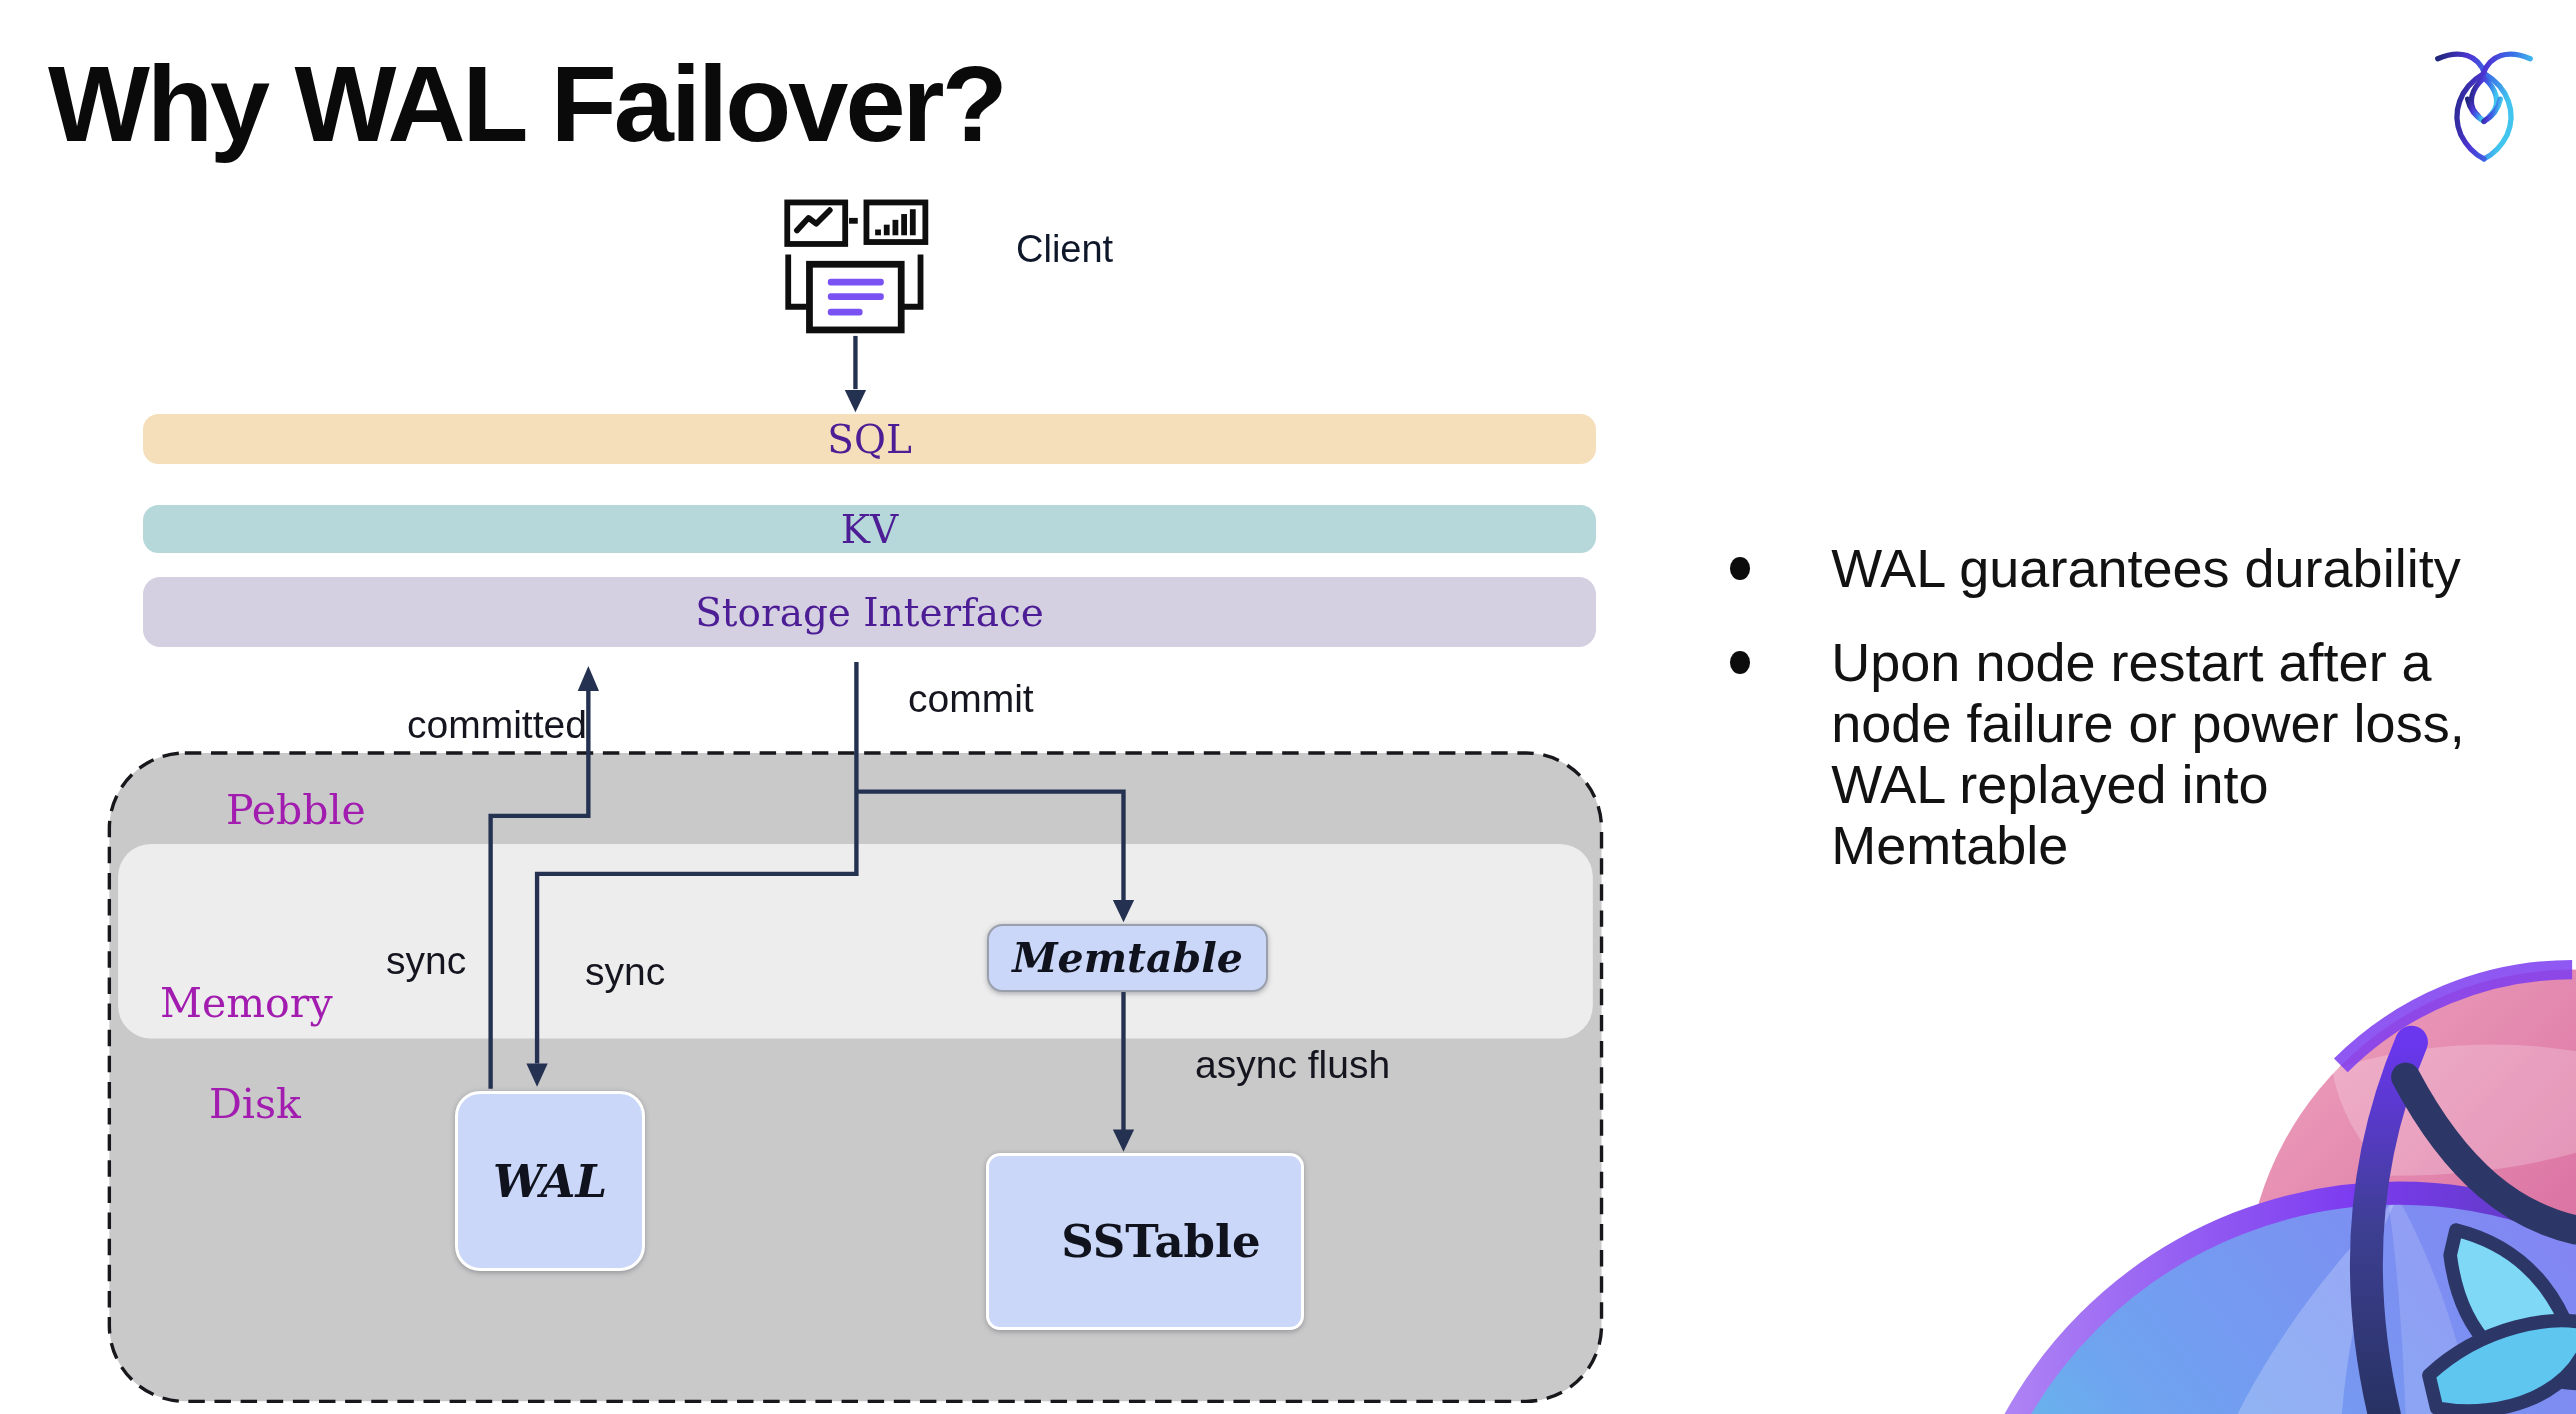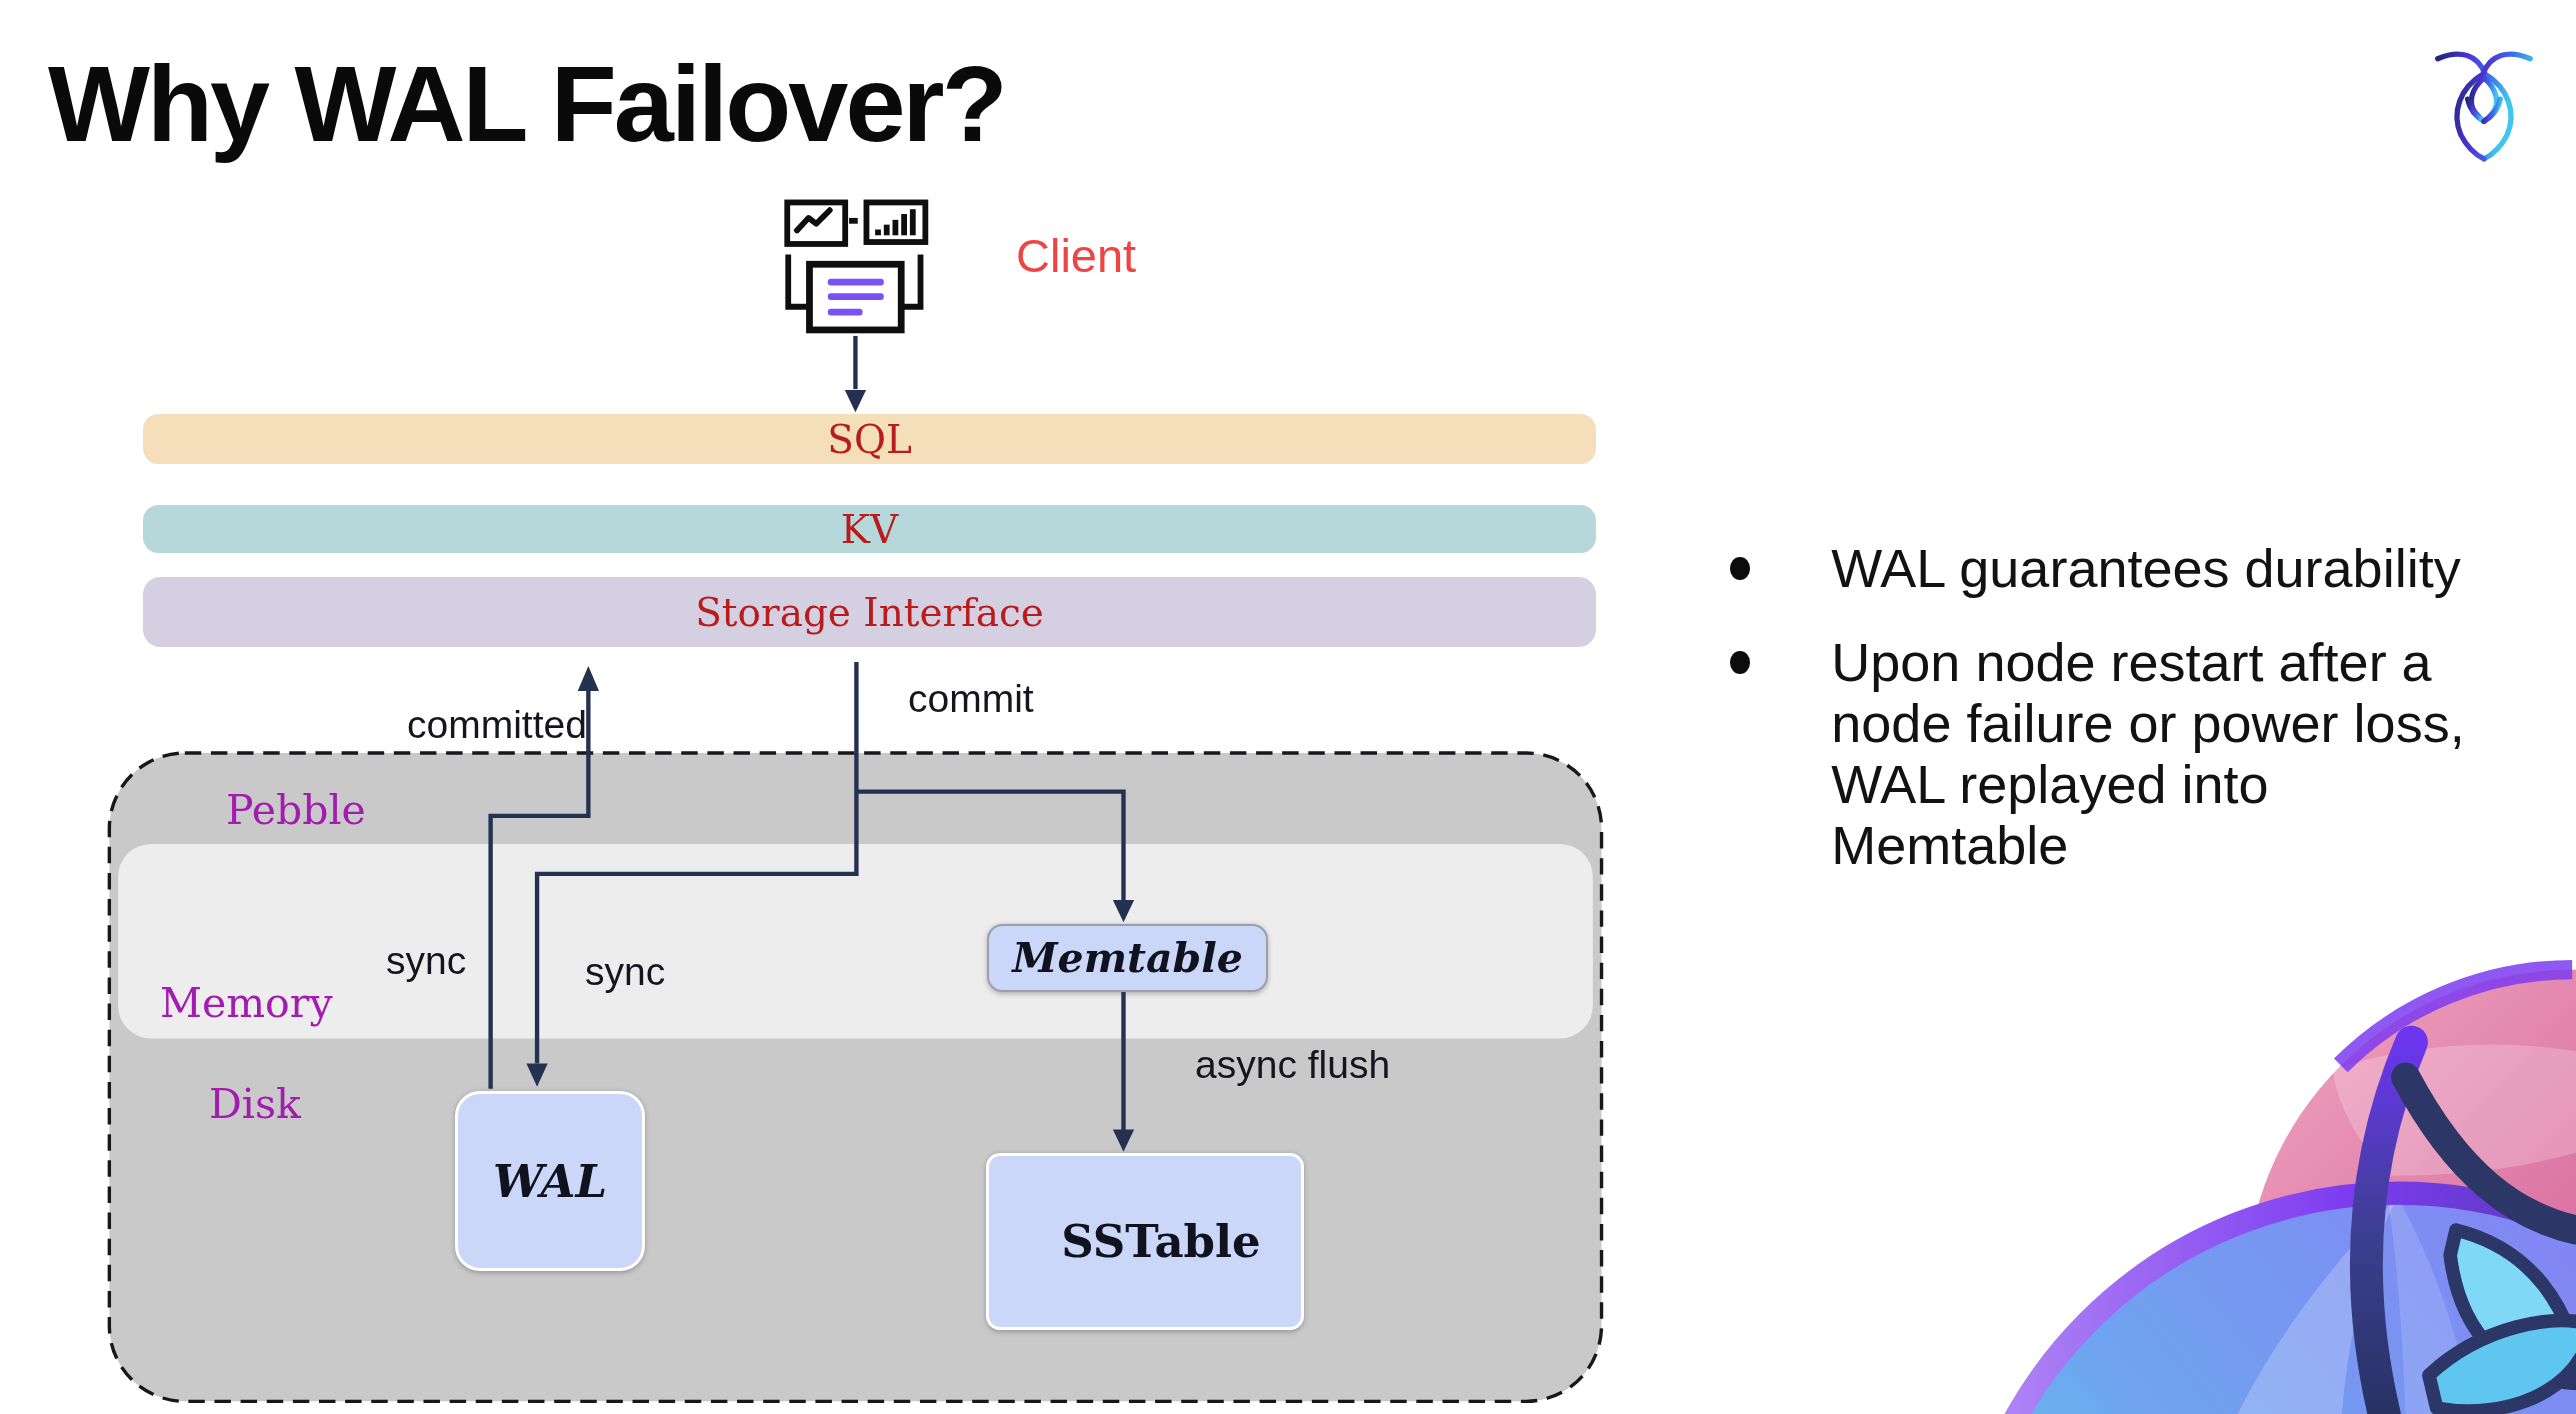--- a/index.html
+++ b/index.html
@@ -5,24 +5,24 @@
   html,body{margin:0;padding:0;background:#ffffff;}
   .slide{position:relative;width:2576px;height:1415px;background:#fff;overflow:hidden;
          font-family:"Liberation Sans",sans-serif;}
 
   .title{position:absolute;left:34px;top:27px;margin:14px;font-size:108px;font-weight:bold;
          letter-spacing:-2.9px;color:#0a0a0a;font-family:Liberation Sans, sans-serif;}
 
   .diagram-svg{position:absolute;left:0;top:0;width:2576px;height:1415px;}
 
   .client-icon{position:absolute;left:782px;top:187px;width:194px;height:169px;}
-  .client-label{position:absolute;left:1016px;top:228px;font-size:47px;color:#ef4444;white-space:nowrap;}
+  .client-label{position:absolute;left:1016px;top:228px;font-size:38px;color:#0f172a;white-space:nowrap;}
 
   .bar{position:absolute;left:143px;width:1453px;display:flex;align-items:center;justify-content:center;
-       font-family:"DejaVu Serif","Liberation Serif",serif;font-size:39px;color:#b91c1c;}
+       font-family:"DejaVu Serif","Liberation Serif",serif;font-size:39px;color:#4c1d95;}
   .bar-sql{top:414px;height:50px;background:var(--sql_bar);border-radius:15.5px;}
   .bar-kv{top:505px;height:48px;background:var(--kv_bar);border-radius:15.5px;}
   .bar-storage{top:577px;height:70px;background:var(--storage_bar);border-radius:17.4px;}
 
   .edge-label{position:absolute;font-size:39px;color:#15151f;white-space:nowrap;}
   .lbl-committed{left:407px;top:703px;}
   .lbl-commit{left:908px;top:677px;}
   .lbl-sync-left{left:386px;top:939px;}
   .lbl-sync-right{left:585px;top:950px;}
   .lbl-async{left:1195px;top:1043px;}

